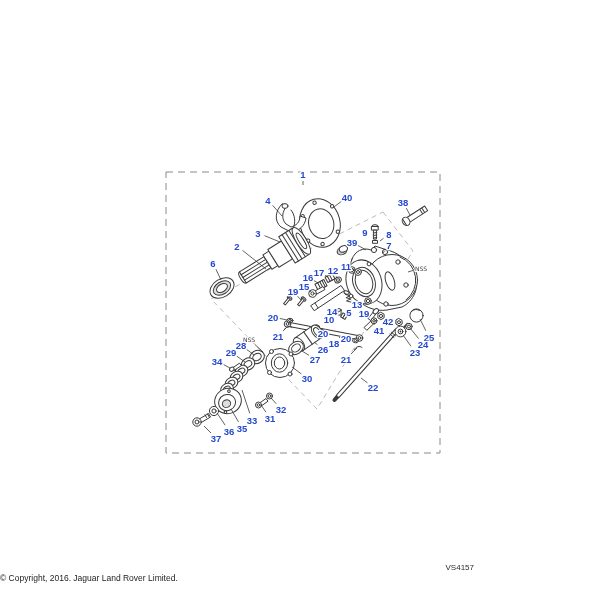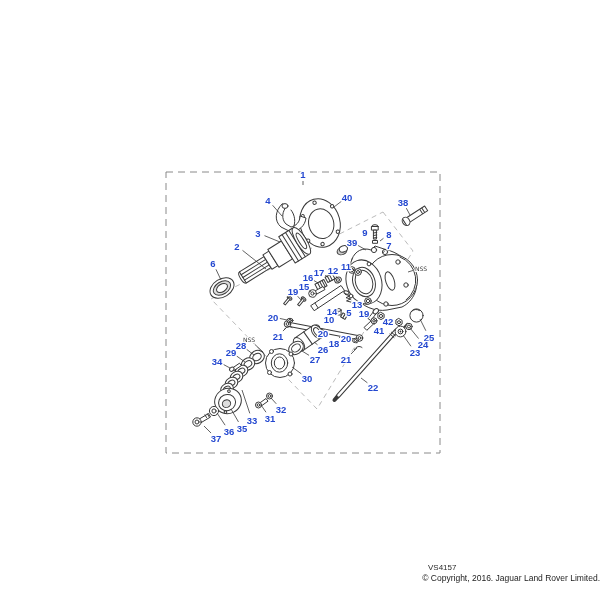--- a/index.html
+++ b/index.html
@@ -3,23 +3,23 @@
 <meta charset="utf-8">
 <style>
   html,body{margin:0;padding:0;background:#fff;}
   .page{position:relative;width:600px;height:600px;background:#fff;overflow:hidden;
         font-family:"Liberation Sans",sans-serif;}
   .page svg{position:absolute;left:0;top:0;}
   .callout{font:bold 9.5px "Liberation Sans",sans-serif;text-anchor:middle;
            dominant-baseline:central;paint-order:stroke;stroke:#ffffff;stroke-width:2.6px;}
   .nss{font:6px "DejaVu Sans",sans-serif;text-anchor:middle;dominant-baseline:central;
        paint-order:stroke;stroke:#ffffff;stroke-width:2px;}
-  .footer-copyright{position:absolute;left:0;top:573px;width:600px;text-align:right;
+  .footer-copyright{position:absolute;left:0;top:573px;width:600px;text-align:left;
                     font-size:8.5px;color:#1c1c1c;}
-  .figure-code{position:absolute;left:428px;top:563px;width:46px;text-align:left;
+  .figure-code{position:absolute;left:428px;top:563px;width:46px;text-align:right;
                font-size:8px;color:#2a2a2a;}
 </style>
 </head>
 <body>
 
 <div class="page">
 
 <svg width="600" height="600" viewBox="0 0 600 600">
 
   <rect x="166" y="172" width="274" height="281" fill="none" stroke="#8a8a8a" stroke-width="1" stroke-dasharray="7 5"></rect>

